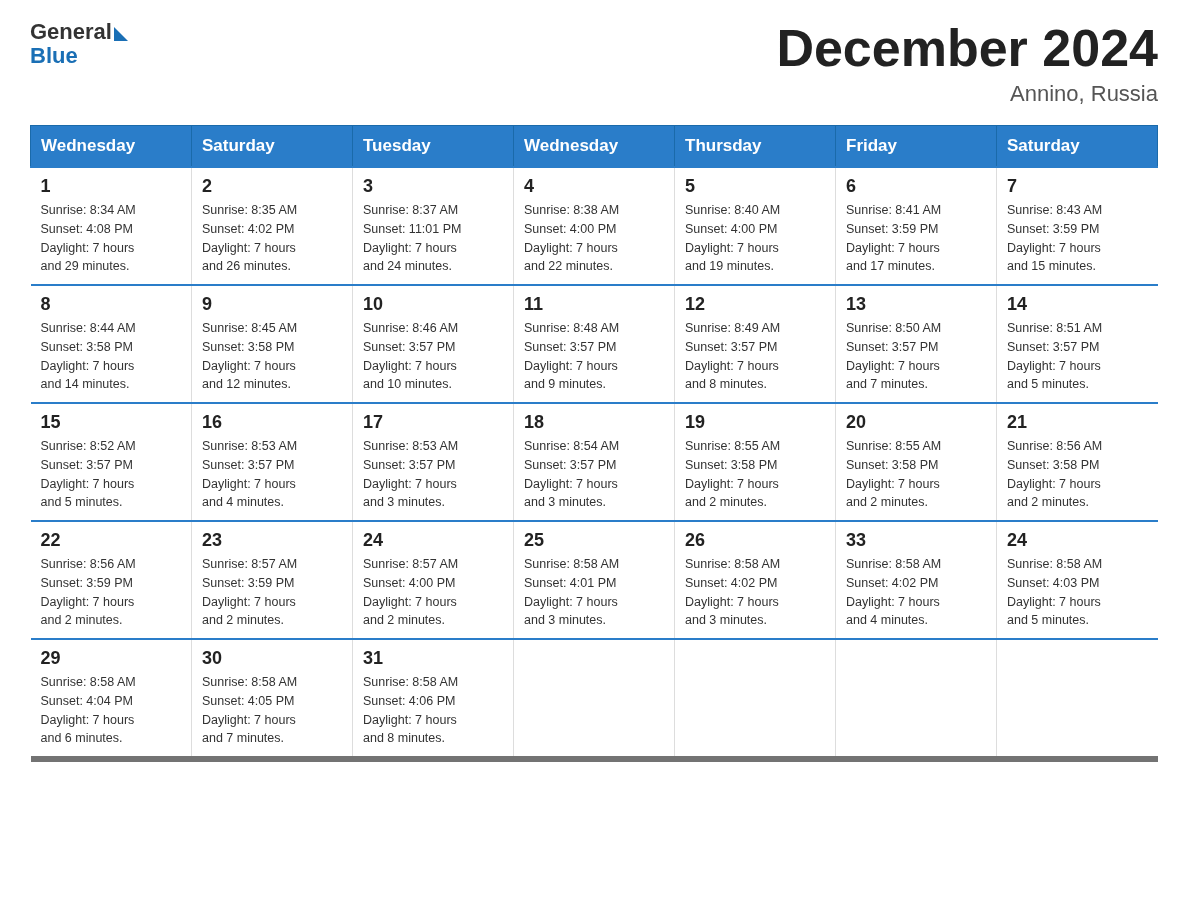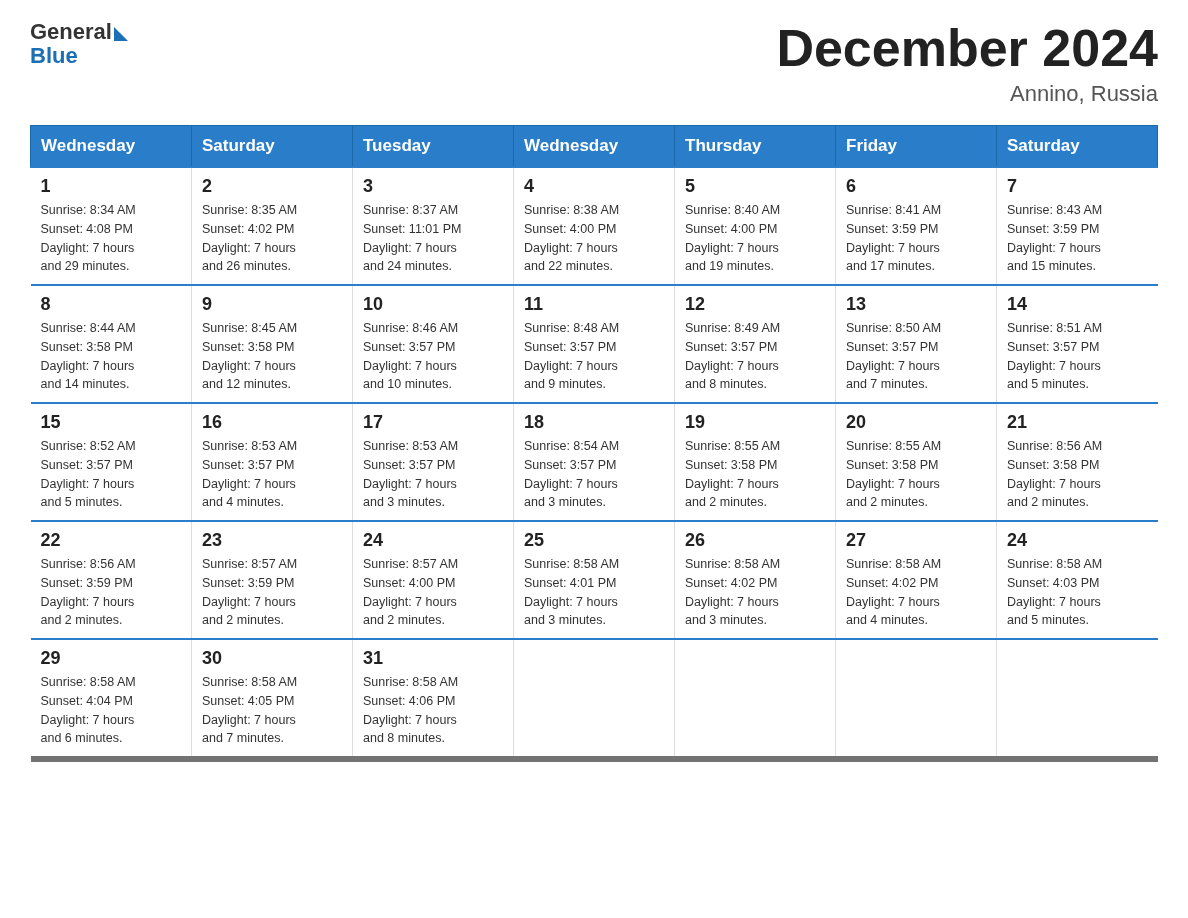--- a/index.html
+++ b/index.html
@@ -328,21 +328,21 @@
 and 3 minutes.</div>
         </td>
         <td>
           <span class="day-num">26</span>
           <div class="day-info" style="white-space: pre-line;">Sunrise: 8:58 AM
 Sunset: 4:02 PM
 Daylight: 7 hours
 and 3 minutes.</div>
         </td>
         <td>
-          <span class="day-num">27</span>
+          <span class="day-num">33</span>
           <div class="day-info" style="white-space: pre-line;">Sunrise: 8:58 AM
 Sunset: 4:02 PM
 Daylight: 7 hours
 and 4 minutes.</div>
         </td>
         <td>
           <span class="day-num">24</span>
           <div class="day-info" style="white-space: pre-line;">Sunrise: 8:58 AM
 Sunset: 4:03 PM
 Daylight: 7 hours

